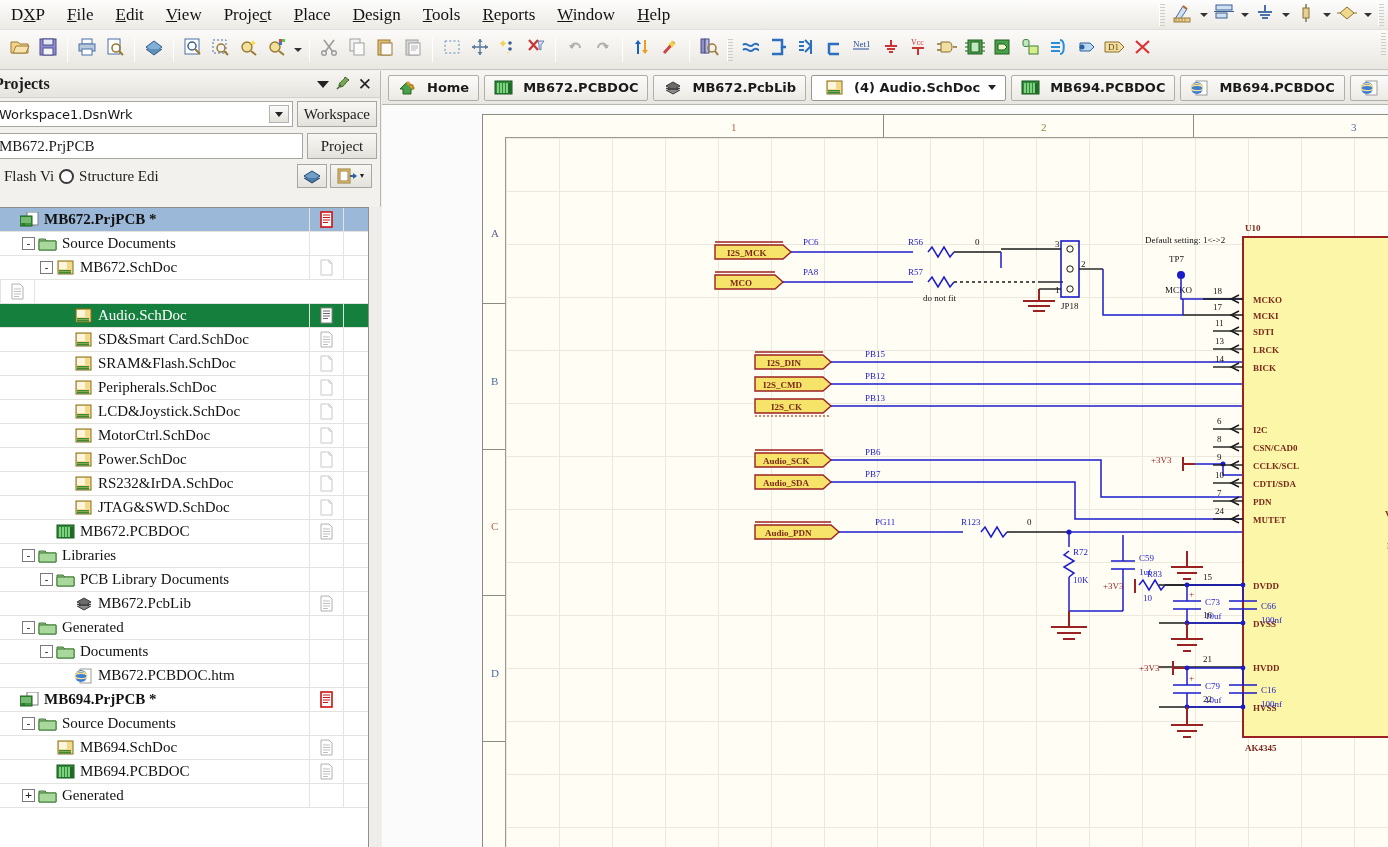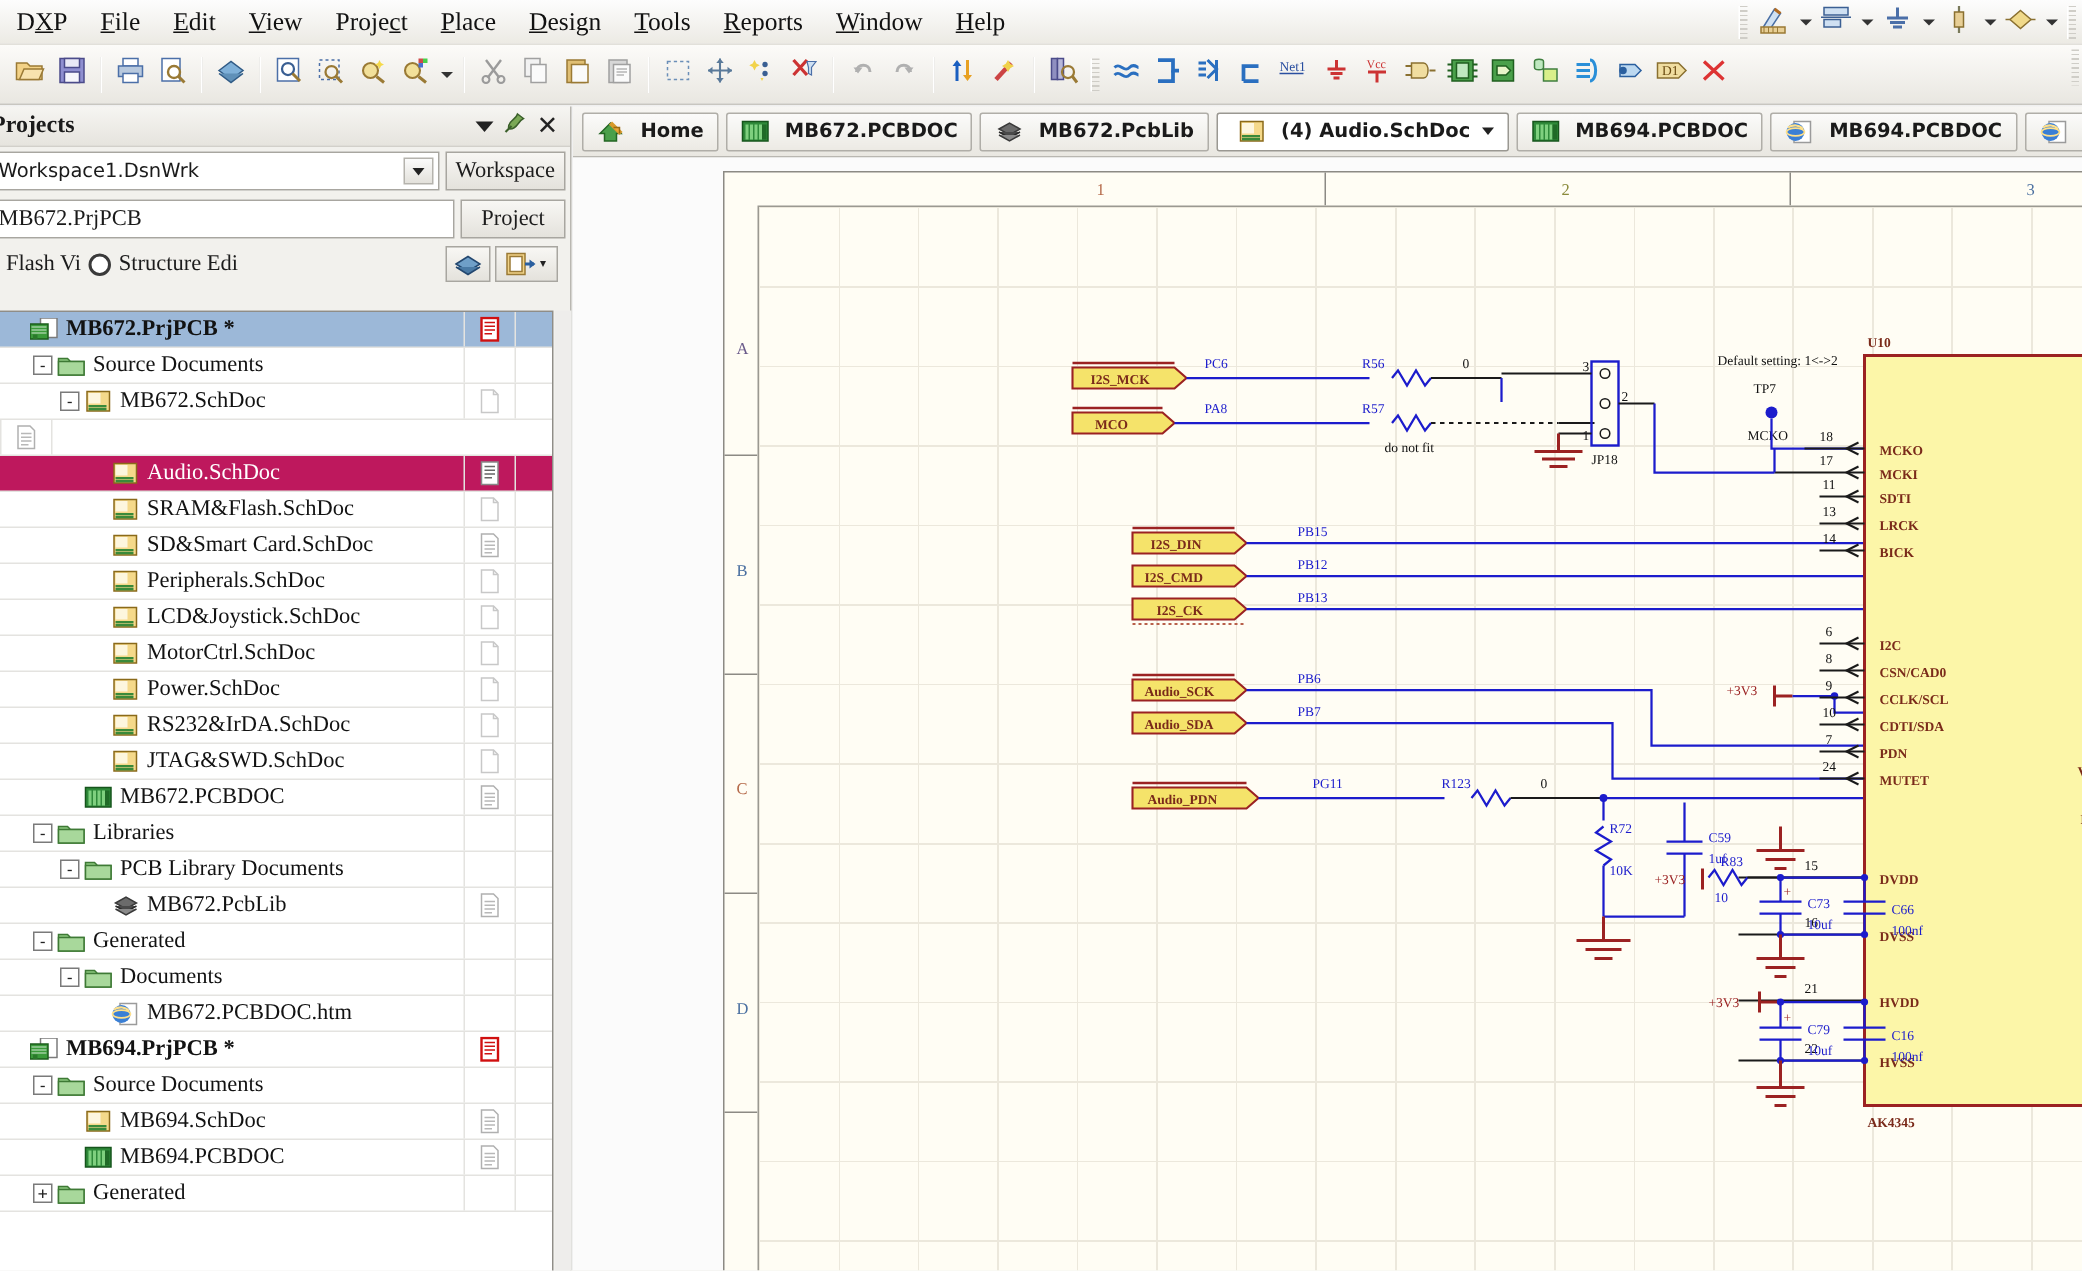--- a/index.html
+++ b/index.html
@@ -130,21 +130,21 @@
     position: absolute; left: -1px; top: 136px; width: 370px; height: 688px;
     background: #fff; border: 1px solid #8f8d87;
     overflow: hidden;
   }
   .trow {
     display: flex; align-items: center; height: 24px;
     border-bottom: 1px solid #e4e3e0; position: relative;
     font-family: "Liberation Serif", serif; font-size: 15px; color: #121212;
     white-space: nowrap;
   }
-  .trow.sel { background: #be185d; color: #fff; }
+  .trow.sel { background: #15803d; color: #fff; }
   .trow.selproj { background: #9cb8d8; }
   .trow .tlabel { flex: 1; overflow: hidden; }
   .trow.bold .tlabel { font-weight: bold; }
   .trow .c1 { width: 34px; border-left: 1px solid #e4e3e0; height: 100%;
                display:flex;align-items:center;justify-content:center; }
   .trow .c2 { width: 25px; border-left: 1px solid #e4e3e0; height: 100%; }
   .exp {
     width: 13px; height: 13px; border: 1px solid #7a7a7a; background: #fff;
     display: inline-flex; align-items: center; justify-content: center;
     font-family: "DejaVu Sans Mono", monospace; font-size: 11px; line-height: 1;
@@ -689,50 +689,50 @@
             <div class="tlabel" style="display: flex; align-items: center; padding-left: 58px;">
               <span class="exp blank"></span>
               <span style="display: inline-flex; align-items: center; flex: 0 0 auto;">
                 <svg class="ic" viewBox="0 0 19 16">
                   <rect x="2" y="1" width="15" height="13" fill="#f5d98a" stroke="#8a6a1a"></rect>
                   <rect x="3" y="2" width="8" height="7" fill="#fdf6de" stroke="none"></rect>
                   <rect x="3" y="10" width="12" height="1.6" fill="#3a8a3a"></rect>
                   <rect x="3" y="12" width="12" height="1.6" fill="#3a8a3a"></rect>
                 </svg>
               </span>
-              <span>SRAM&amp;Flash.SchDoc</span>
+              <span>SD&amp;Smart Card.SchDoc</span>
             </div>
             <div class="c1">
               <span style="display: inline-flex; align-items: center; flex: 0 0 auto;">
                 <svg class="ic-sm" viewBox="0 0 14 17">
-                  <path d="M1 1h8l3 3v12H1z" fill="#fff" stroke="#c8c8c8"></path>
-                  <path d="M9 1v3h3" fill="none" stroke="#c8c8c8"></path>
+                  <path d="M1 1h8l3 3v12H1z" fill="#fff" stroke="#b0b0b0"></path>
+                  <path d="M3 6h7M3 8.5h7M3 11h7M3 13.5h5" stroke="#b8b8b8" stroke-width="0.9"></path>
                 </svg>
               </span>
             </div>
             <div class="c2"></div>
           </div>
           <div class="trow">
             <div class="tlabel" style="display: flex; align-items: center; padding-left: 58px;">
               <span class="exp blank"></span>
               <span style="display: inline-flex; align-items: center; flex: 0 0 auto;">
                 <svg class="ic" viewBox="0 0 19 16">
                   <rect x="2" y="1" width="15" height="13" fill="#f5d98a" stroke="#8a6a1a"></rect>
                   <rect x="3" y="2" width="8" height="7" fill="#fdf6de" stroke="none"></rect>
                   <rect x="3" y="10" width="12" height="1.6" fill="#3a8a3a"></rect>
                   <rect x="3" y="12" width="12" height="1.6" fill="#3a8a3a"></rect>
                 </svg>
               </span>
-              <span>SD&amp;Smart Card.SchDoc</span>
+              <span>SRAM&amp;Flash.SchDoc</span>
             </div>
             <div class="c1">
               <span style="display: inline-flex; align-items: center; flex: 0 0 auto;">
                 <svg class="ic-sm" viewBox="0 0 14 17">
-                  <path d="M1 1h8l3 3v12H1z" fill="#fff" stroke="#b0b0b0"></path>
-                  <path d="M3 6h7M3 8.5h7M3 11h7M3 13.5h5" stroke="#b8b8b8" stroke-width="0.9"></path>
+                  <path d="M1 1h8l3 3v12H1z" fill="#fff" stroke="#c8c8c8"></path>
+                  <path d="M9 1v3h3" fill="none" stroke="#c8c8c8"></path>
                 </svg>
               </span>
             </div>
             <div class="c2"></div>
           </div>
           <div class="trow">
             <div class="tlabel" style="display: flex; align-items: center; padding-left: 58px;">
               <span class="exp blank"></span>
               <span style="display: inline-flex; align-items: center; flex: 0 0 auto;">
                 <svg class="ic" viewBox="0 0 19 16">

